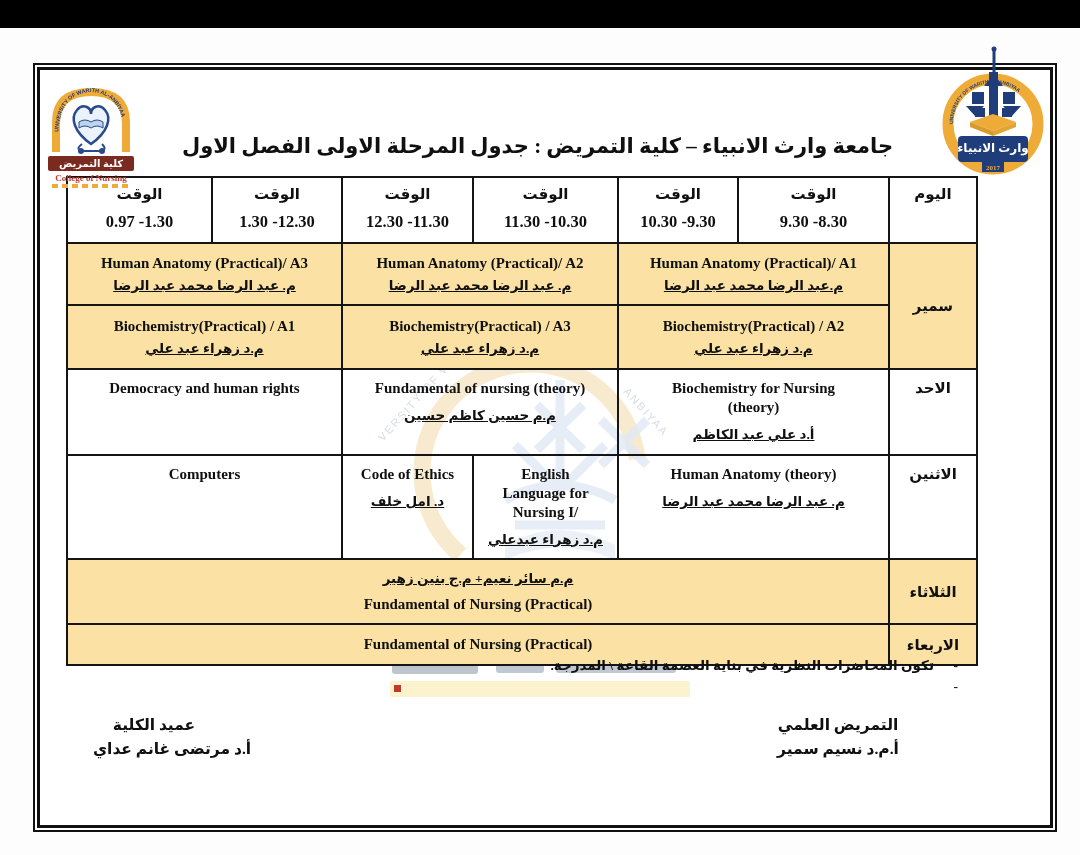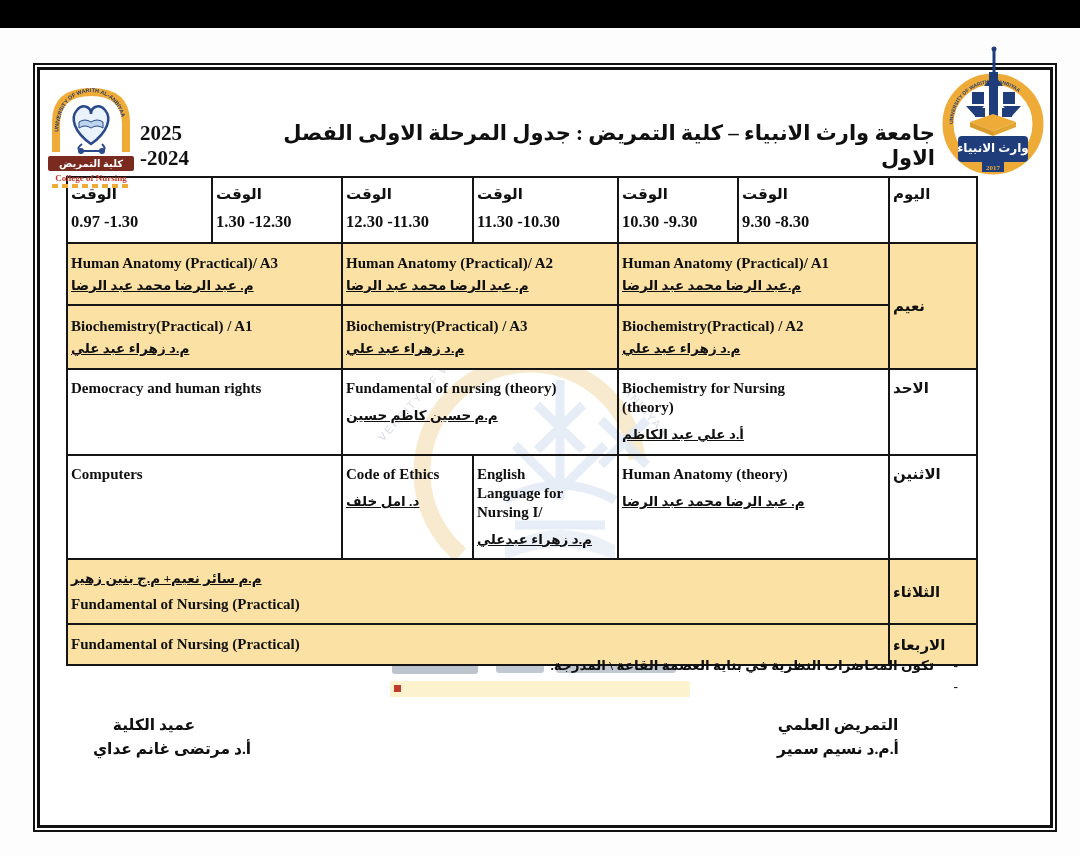--- a/index.html
+++ b/index.html
@@ -20,21 +20,21 @@
 
   .logo { position:absolute; z-index:4; }
   #college-logo { left:44px; top:78px; }
   #university-logo { left:942px; top:44px; }
 
   .watermark { position:absolute; left:355px; top:350px; z-index:1; pointer-events:none; }
   .wm-strip { position:absolute; z-index:1; pointer-events:none; }
 
   table.sched { position:absolute; left:66px; top:176px; width:910px; border-collapse:collapse;
     table-layout:fixed; direction:rtl; z-index:2; background:transparent; }
-  table.sched td { border:2px solid #151515; text-align:left; vertical-align:middle;
+  table.sched td { border:2px solid #151515; text-align:center; vertical-align:middle;
     padding:10px 3px; overflow:hidden;margin-left:32px; }
   td.yellow { background:#fbe2a4; }
   td.clear  { background:transparent; }
   td.white  { background:transparent; }
 
   .time-head { vertical-align:top !important; padding-top:7px !important; }
   .lbl-time { font-weight:700; font-size:15px; direction:rtl; display:block; }
   .slot-time { font-weight:700; font-size:16.5px; direction:ltr; unicode-bidi:isolate; display:block; margin-top:9px; }
   .lbl-day { font-weight:700; font-size:15px; direction:rtl; }
   .day-top { vertical-align:top !important; padding-top:9px !important; }
@@ -145,21 +145,20 @@
     <path d="M28 78 L51 87 L51 92 L28 83 Z" fill="#d99a2b"></path>
     <path d="M74 78 L51 87 L51 92 L74 83 Z" fill="#e2a530"></path>
     <rect x="16" y="92" width="70" height="26" rx="4" fill="#1f3d7a"></rect>
     <text x="51" y="108" text-anchor="middle" font-size="12" font-weight="bold" fill="#ffffff">وارث الانبياء</text>
     <rect x="40" y="118" width="22" height="10" fill="#1f3d7a"></rect>
     <text x="51" y="126" text-anchor="middle" font-size="7" font-weight="bold" fill="#efab38">2017</text>
   </svg>
 
   <div class="doc-title">
     <span>جامعة وارث الانبياء – كلية التمريض : جدول المرحلة الاولى الفصل الاول</span>
-    <span class="yrs">2025 -2024</span>
   </div>
 
   <table class="sched">
     <colgroup>
       <col style="width:88px">
         <col style="width:151px">
         <col style="width:120px">
       <col style="width:145px">
         <col style="width:131px">
         <col style="width:130px">
@@ -189,21 +188,21 @@
       <td class="white time-head">
             <span class="lbl-time">الوقت</span>
             <span class="slot-time">1.30 -12.30</span>
           </td>
       <td class="white time-head">
             <span class="lbl-time">الوقت</span>
             <span class="slot-time">0.97 -1.30</span>
           </td>
     </tr>
     <tr style="height:61px">
-      <td class="yellow" rowspan="2"><span class="lbl-day">نعيم</span></td>
+      <td class="yellow" rowspan="2"><span class="lbl-day">سمير</span></td>
       <td class="yellow" colspan="2">
             <span class="course">Human Anatomy (Practical)/ A1</span>
             <span class="teacher">م.عبد الرضا محمد عبد الرضا</span>
           </td>
       <td class="yellow" colspan="2">
             <span class="course">Human Anatomy (Practical)/ A2</span>
             <span class="teacher">م. عبد الرضا محمد عبد الرضا</span>
           </td>
       <td class="yellow" colspan="2">
             <span class="course">Human Anatomy (Practical)/ A3</span>

